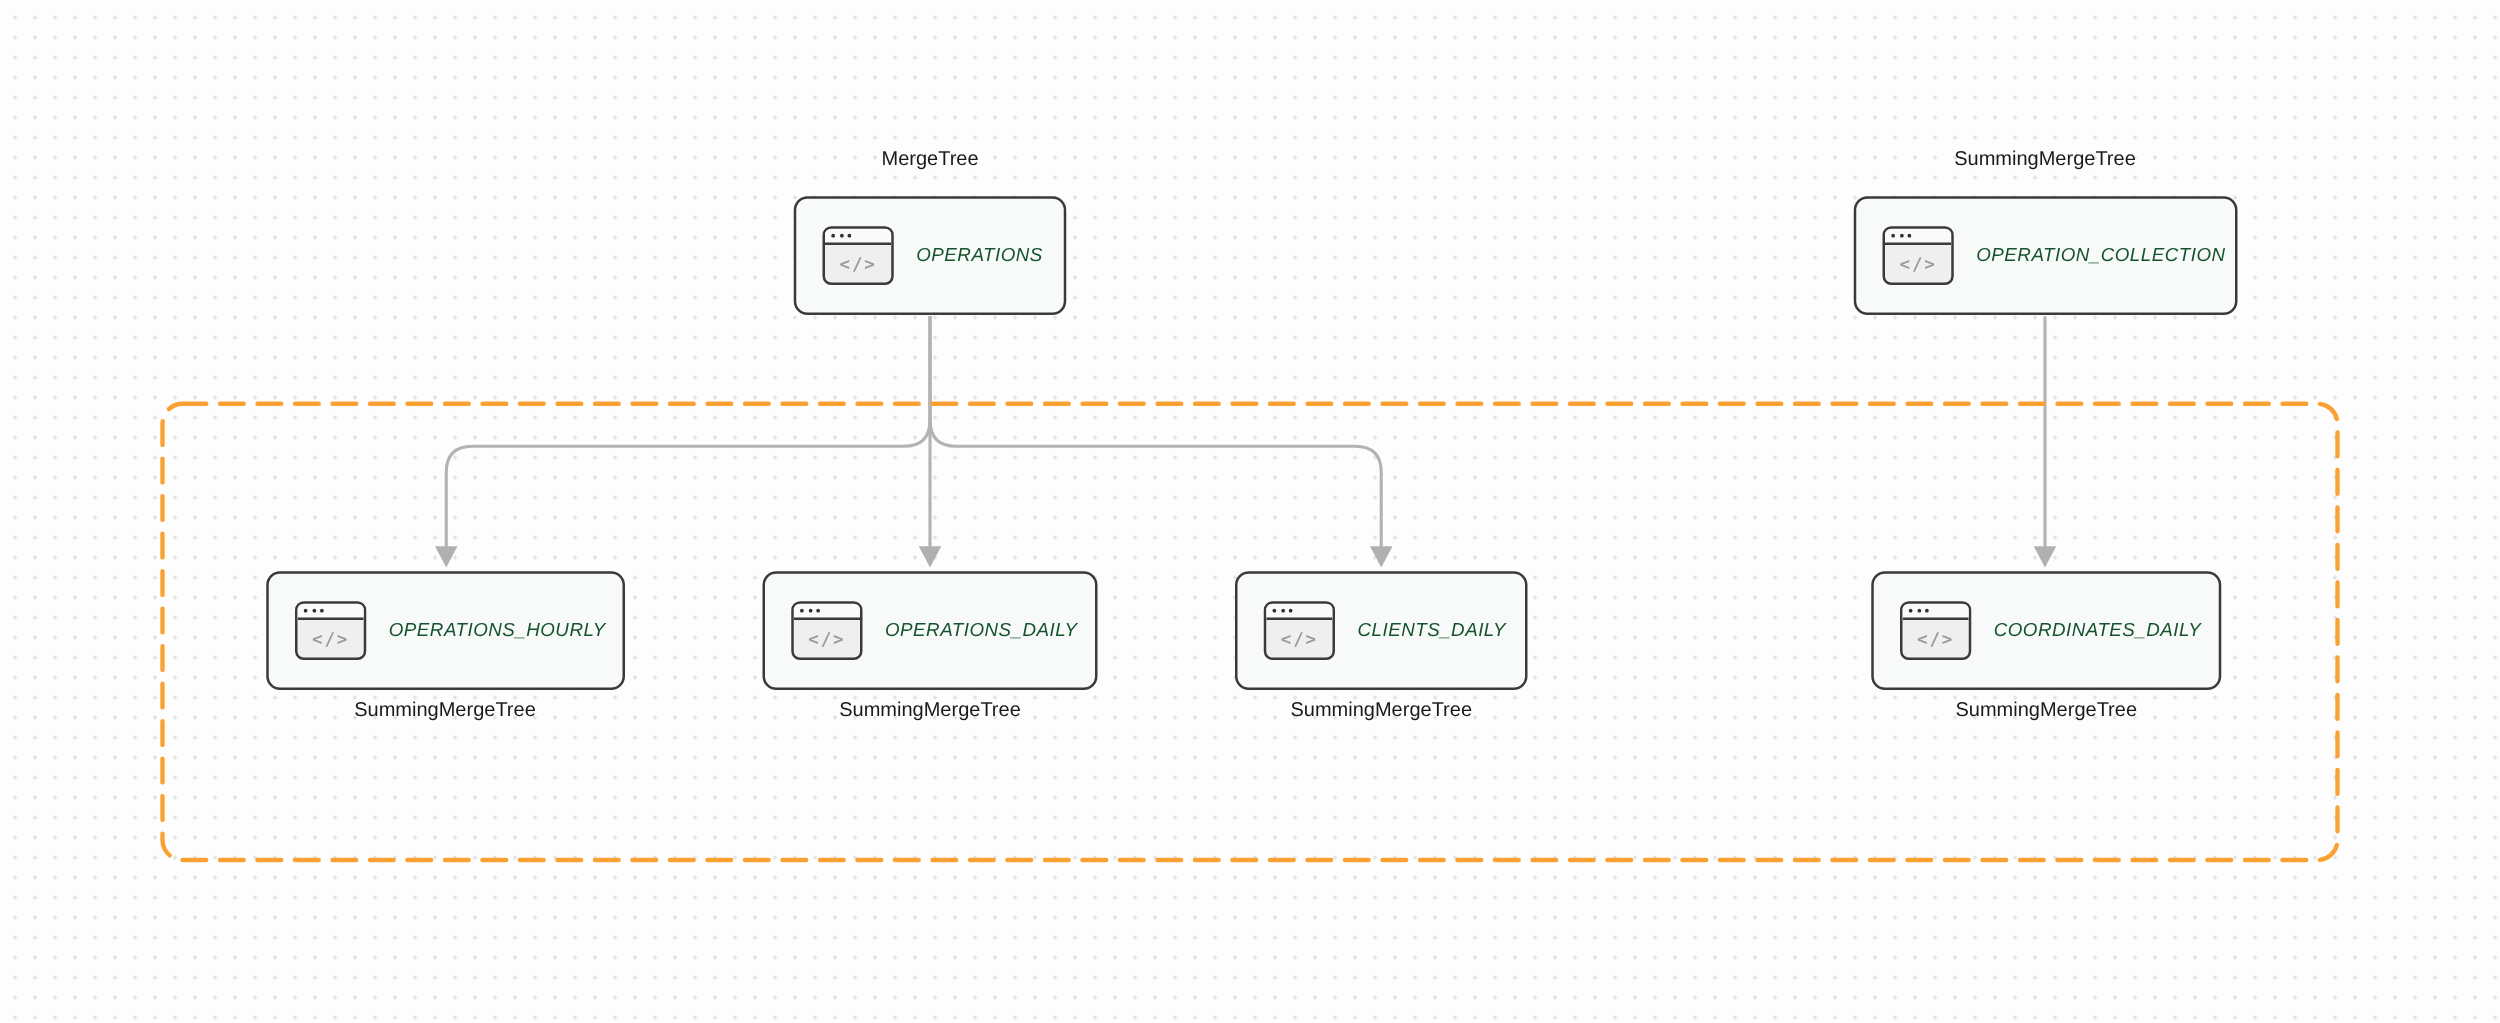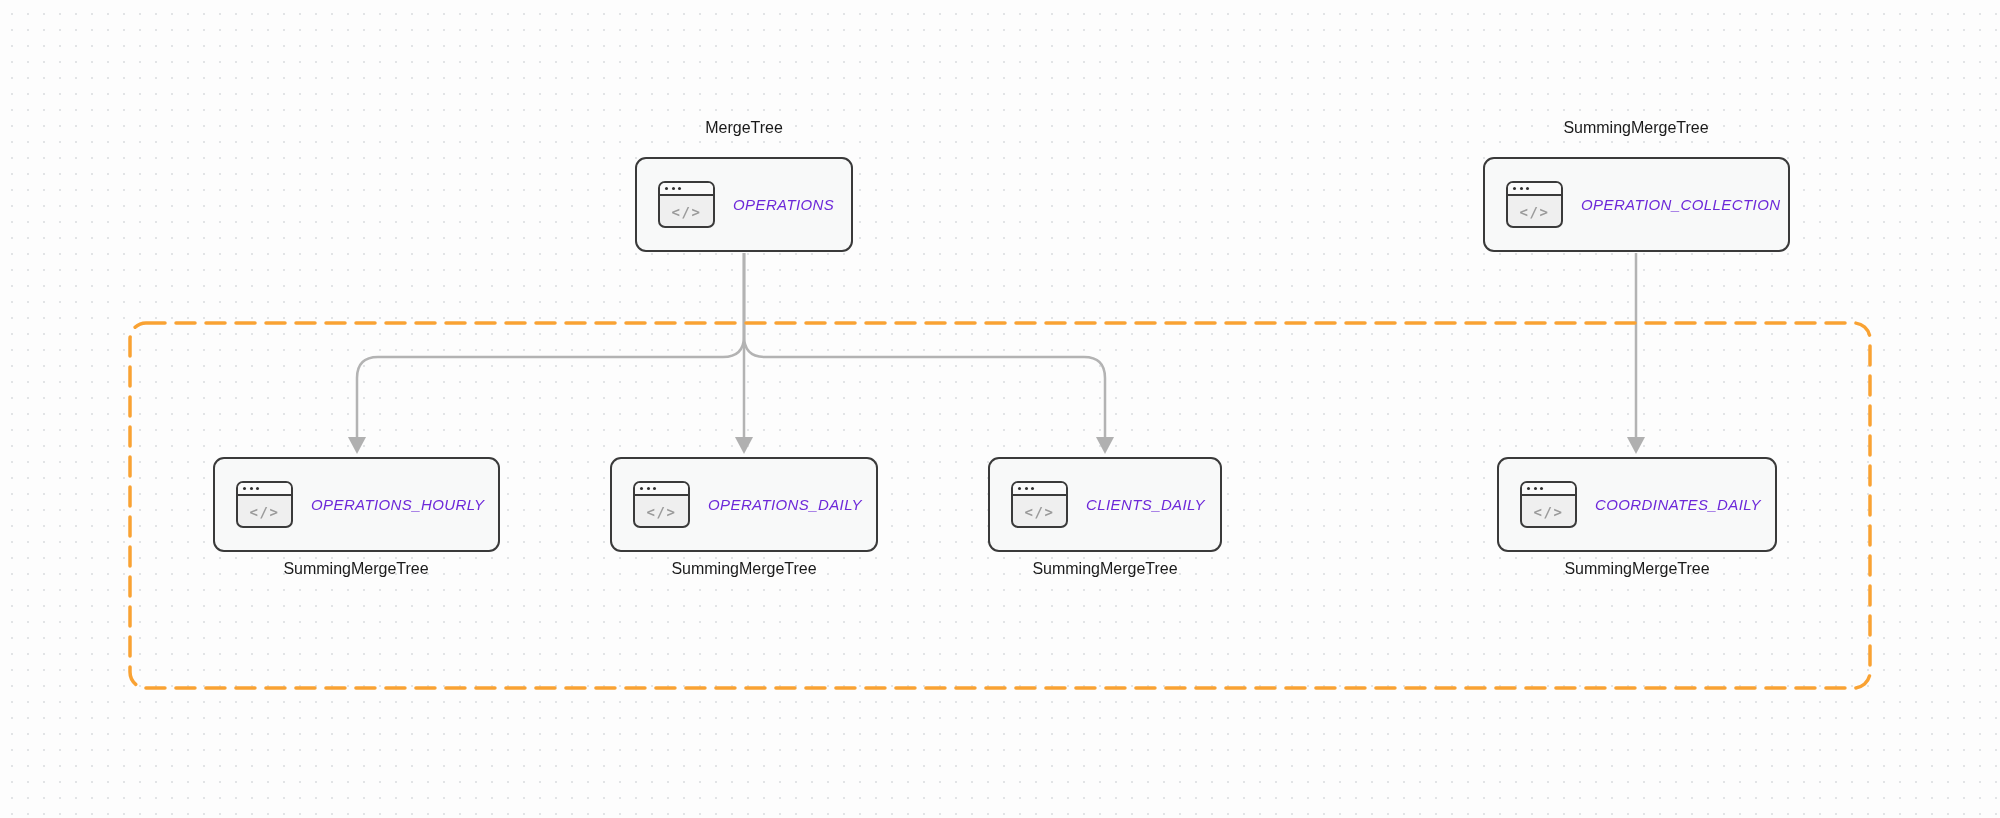--- a/index.html
+++ b/index.html
@@ -31,21 +31,21 @@
     background: #f8f9f9;
     display: flex;
     align-items: center;
     padding-left: 21px;
     gap: 18px;
   }
   .node-label {
     font-size: 15px;
     font-style: italic;
     font-weight: 500;
-    color: #6d28d9;
+    color: #14532d;
     letter-spacing: 0.4px;
     white-space: nowrap;
   }
   .engine-label {
     position: absolute;
     width: 320px;
     text-align: center;
     font-size: 16px;
     font-weight: 500;
     color: #1a1a1a;

